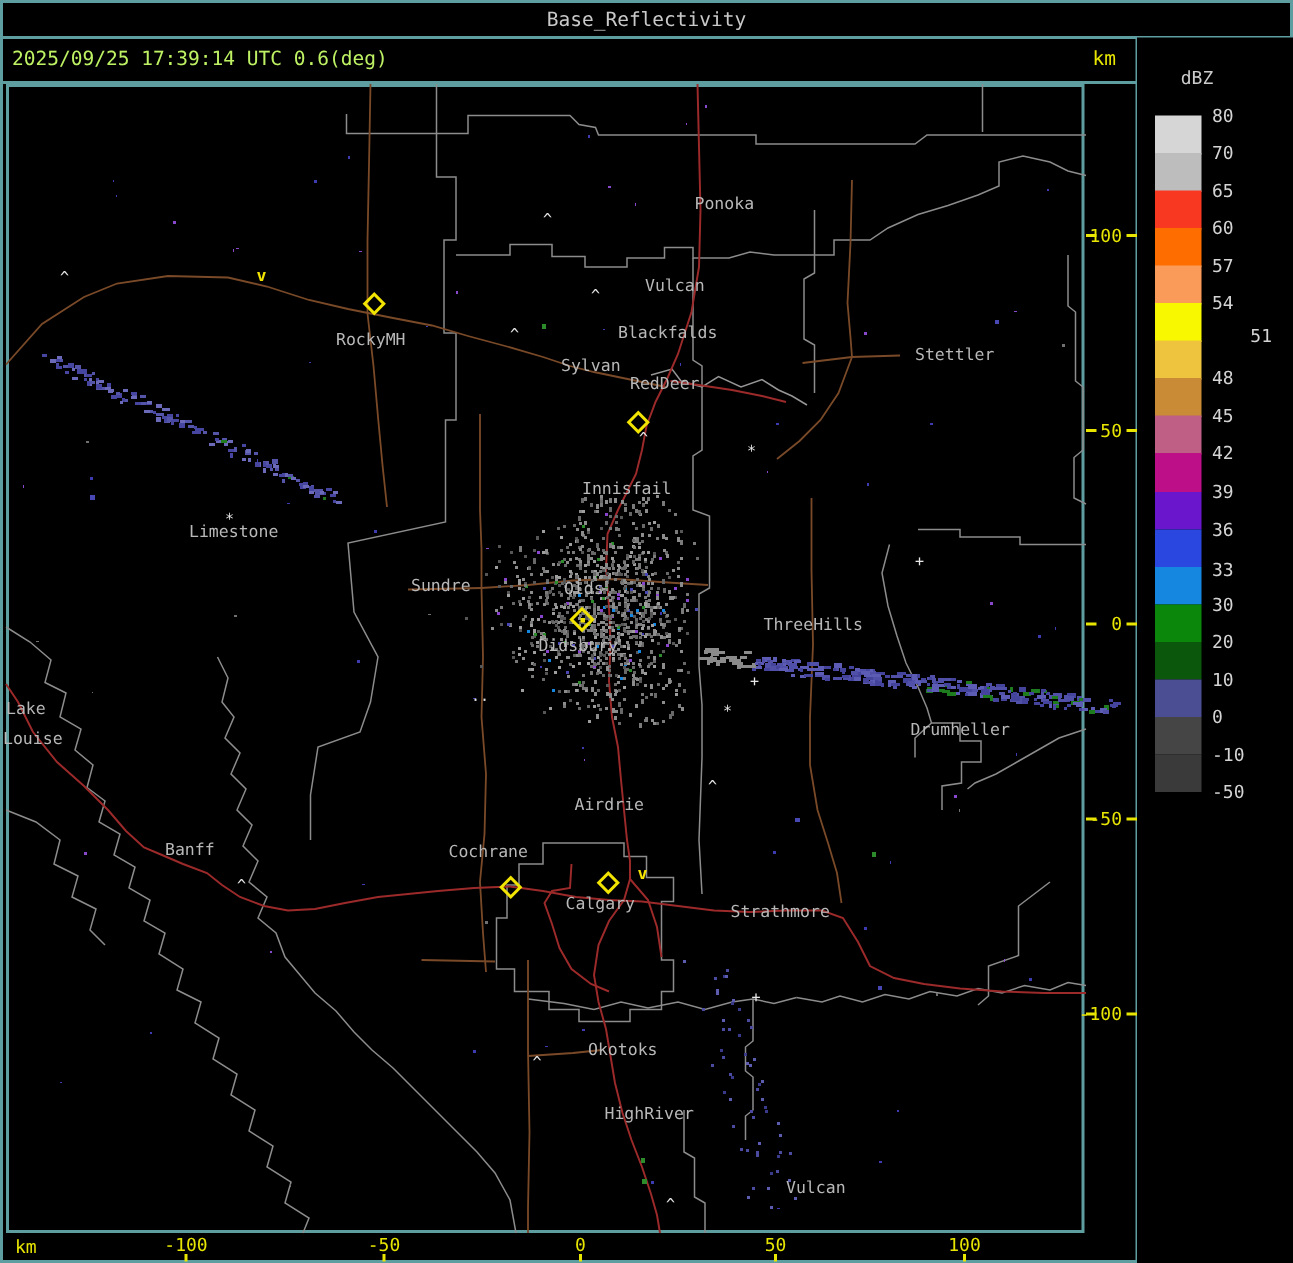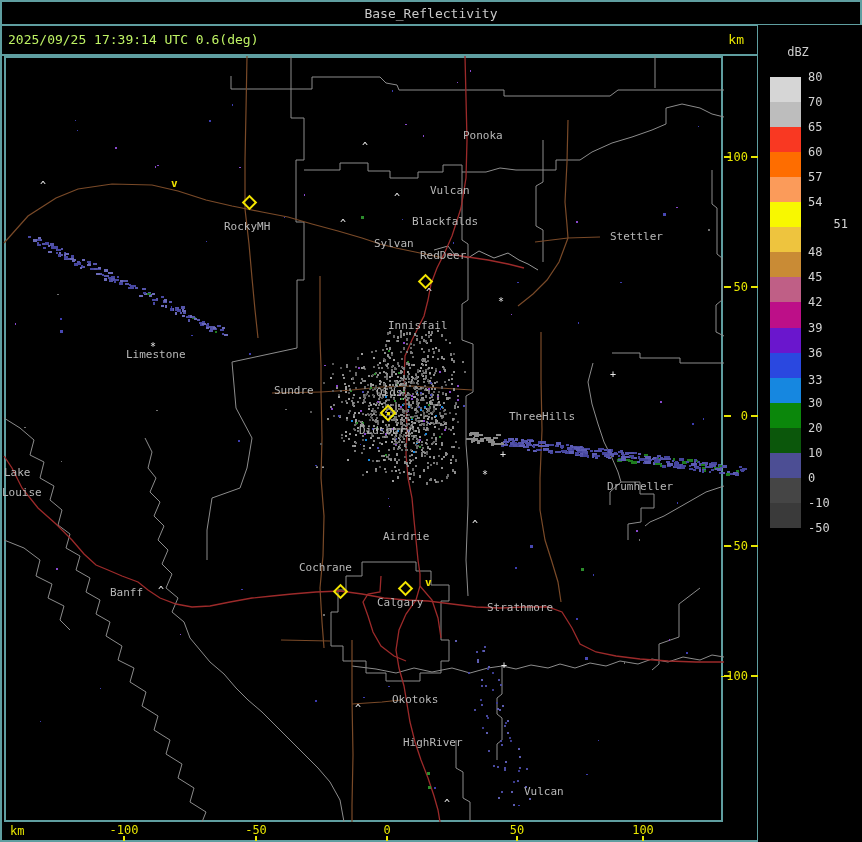--- a/index.html
+++ b/index.html
@@ -1809,21 +1809,21 @@
         <div class="city" style="left: 382px; top: 261px;">Innisfail</div>
         <div class="city" style="left: 120px; top: 290px;">Limestone</div>
         <div class="city" style="left: 268px; top: 326px;">Sundre</div>
         <div class="city" style="left: 370px; top: 328px;">Olds</div>
         <div class="city" style="left: 353px; top: 366px;">Didsbury</div>
         <div class="city" style="left: 503px; top: 352px;">ThreeHills</div>
         <div class="city" style="left: -2px; top: 408px;">Lake</div>
         <div class="city" style="left: -4px; top: 428px;">Louise</div>
         <div class="city" style="left: 601px; top: 422px;">Drumheller</div>
         <div class="city" style="left: 377px; top: 472px;">Airdrie</div>
-        <div class="city" style="left: 104px; top: 528px; text-align: center;">Banff</div>
+        <div class="city" style="left: 104px; top: 502px; text-align: center;">Banff</div>
         <div class="city" style="left: 293px; top: 503px;">Cochrane</div>
         <div class="city" style="left: 371px; top: 538px;">Calgary</div>
         <div class="city" style="left: 481px; top: 543px;">Strathmore</div>
         <div class="city" style="left: 386px; top: 635px;">Okotoks</div>
         <div class="city" style="left: 397px; top: 678px;">HighRiver</div>
         <div class="city" style="left: 518px; top: 727px;">Vulcan</div>
         <div class="diamond" style="left: 238px; top: 139px;"></div>
         <div class="diamond" style="left: 414px; top: 218px;"></div>
         <div class="diamond" style="left: 329px; top: 528px;"></div>
         <div class="diamond" style="left: 394px; top: 525px;"></div>

